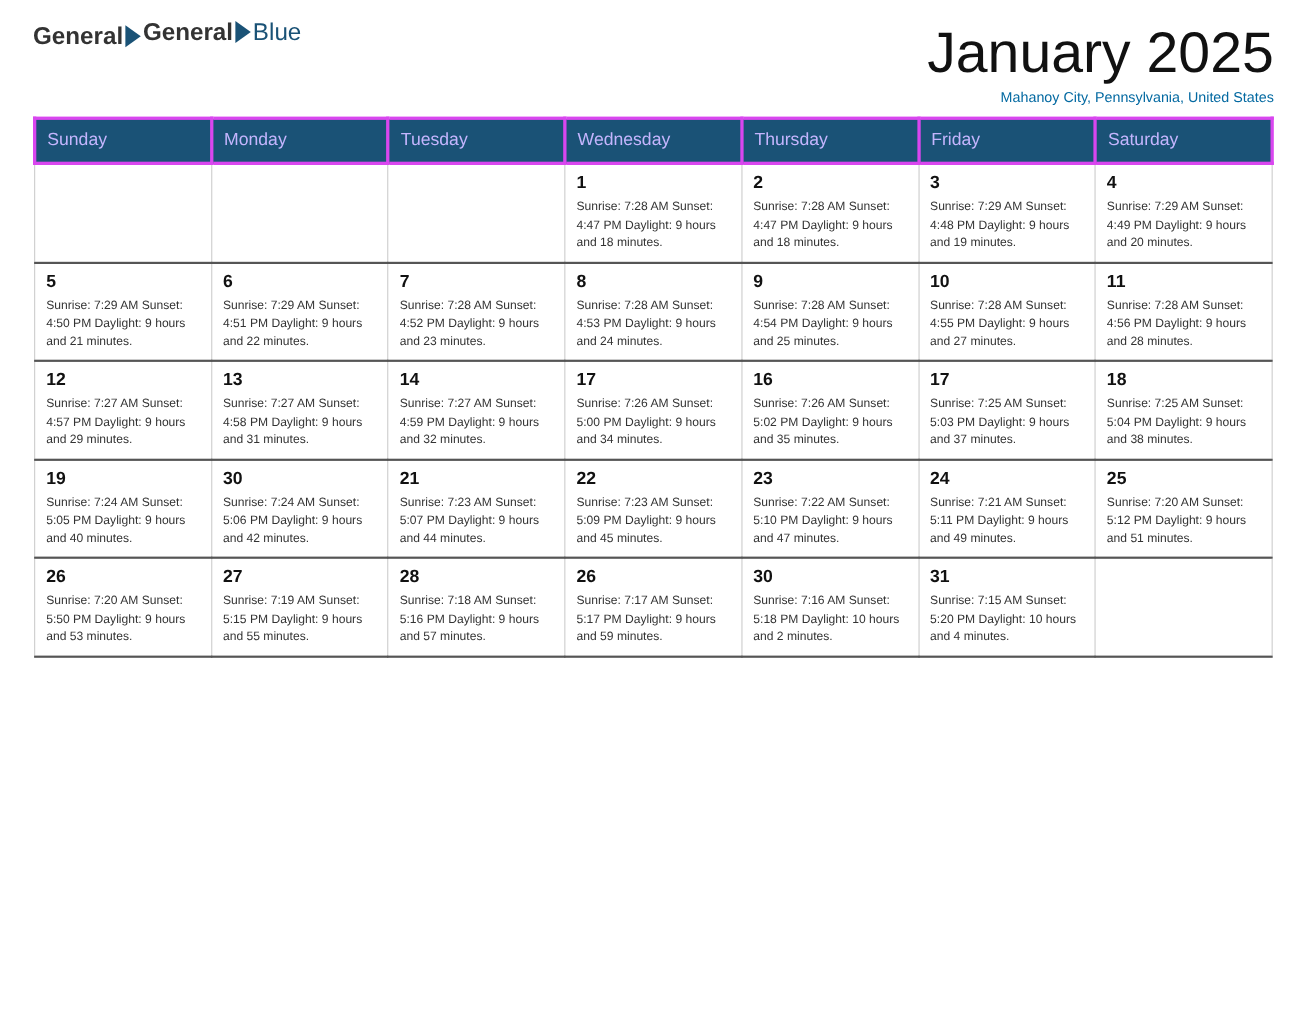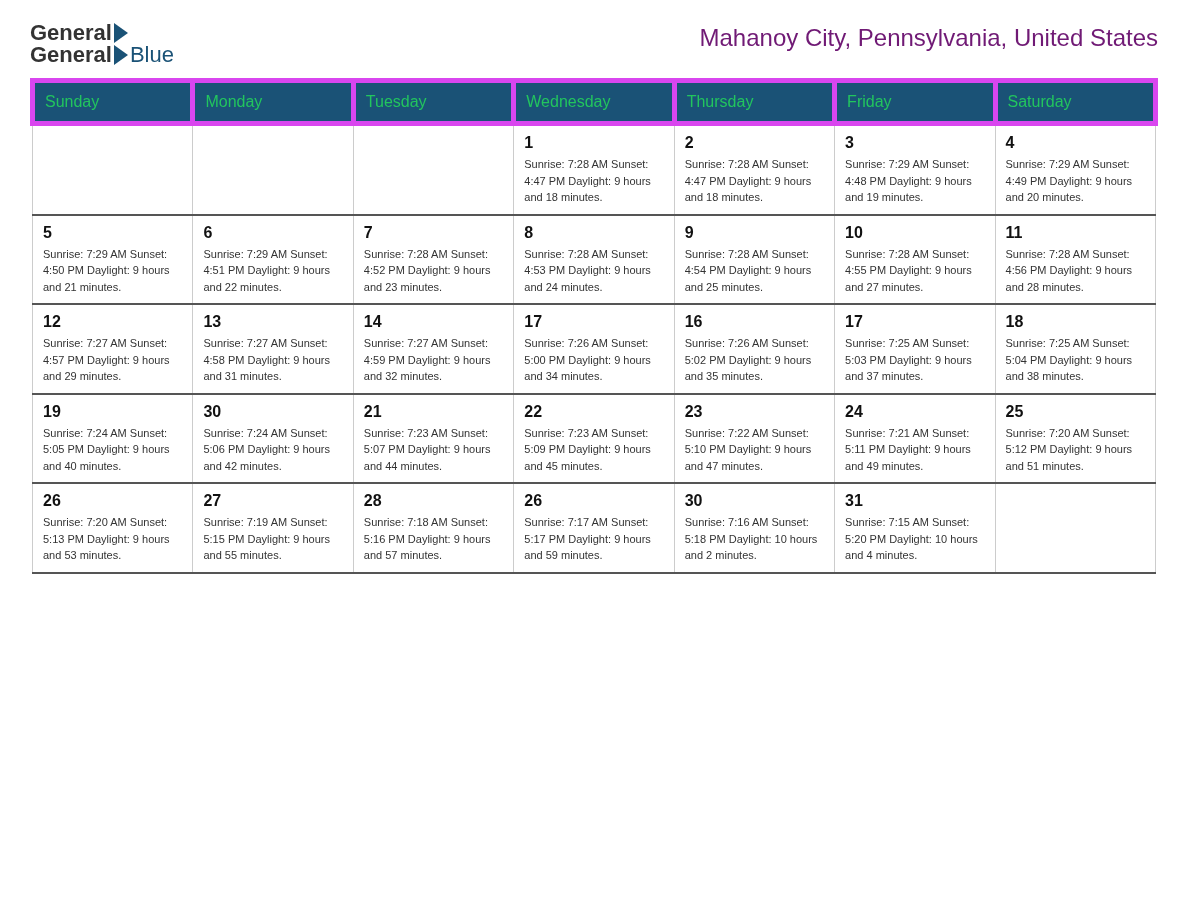--- a/index.html
+++ b/index.html
@@ -11,21 +11,21 @@
       padding: 20px 30px;
     }
     .header-row {
       display: flex;
       justify-content: space-between;
       align-items: flex-start;
       margin-bottom: 10px;
     }
     .logo-area {
       display: flex;
-      flex-direction: column;
+      flex-direction: row;
       align-items: flex-start;
     }
     .logo-text {
       display: flex;
       align-items: center;
       font-size: 22px;
       font-weight: bold;
       color: #333;
     }
     .logo-general { color: #333; }
@@ -41,39 +41,39 @@
     }
     .logo-blue { color: #1a5276; font-weight: normal; }
     .title-area { text-align: right; }
     .month-title {
       font-size: 52px;
       font-weight: 300;
       color: #111;
       line-height: 1.1;
     }
     .location-title {
-      font-size: 24px;
-      color: #701a75;
+      font-size: 13px;
+      color: #0369a1;
       margin-top: 4px;
     }
     table {
       width: 100%;
       border-collapse: collapse;
       margin-top: 10px;
     }
     thead tr {
       background-color: #1a5276;
     }
     thead th {
-      color: #22c55e;
+      color: #c4b5fd;
       text-align: left;
       padding: 10px 10px;
       font-size: 16px;
       font-weight: normal;
-      border: 5px solid #d946ef;
+      border: 3px solid #d946ef;
     }
     tbody td {
       vertical-align: top;
       border: 1px solid #ccc;
       padding: 8px 10px;
       width: 14.28%;
       min-height: 90px;
     }
     tbody tr {
       border-bottom: 2px solid #555;
@@ -101,20 +101,21 @@
       <span class="logo-arrow"></span>
       <br>
     </div>
     <div style="display:flex;align-items:center;margin-top:-4px;">
       <span style="font-size:22px;font-weight:bold;color:#333;">General</span>
       <span class="logo-arrow"></span>
       <span class="logo-blue" style="font-size:22px;">Blue</span>
     </div>
   </div>
   <div class="title-area">
+    <div class="month-title">January 2025</div>
     <div class="location-title">Mahanoy City, Pennsylvania, United States</div>
   </div>
 </div>
 
 <table>
   <thead>
     <tr>
       <th>Sunday</th>
       <th>Monday</th>
       <th>Tuesday</th>
@@ -308,21 +309,21 @@
           <div class="day-info">Sunrise: 7:20 AM
 Sunset: 5:12 PM
 Daylight: 9 hours
 and 51 minutes.</div>
         </td>
       </tr>
       <tr>
         <td>
           <div class="day-num">26</div>
           <div class="day-info">Sunrise: 7:20 AM
-Sunset: 5:13 PM
+Sunset: 5:50 PM
 Daylight: 9 hours
 and 53 minutes.</div>
         </td>
         <td>
           <div class="day-num">27</div>
           <div class="day-info">Sunrise: 7:19 AM
 Sunset: 5:15 PM
 Daylight: 9 hours
 and 55 minutes.</div>
         </td>

